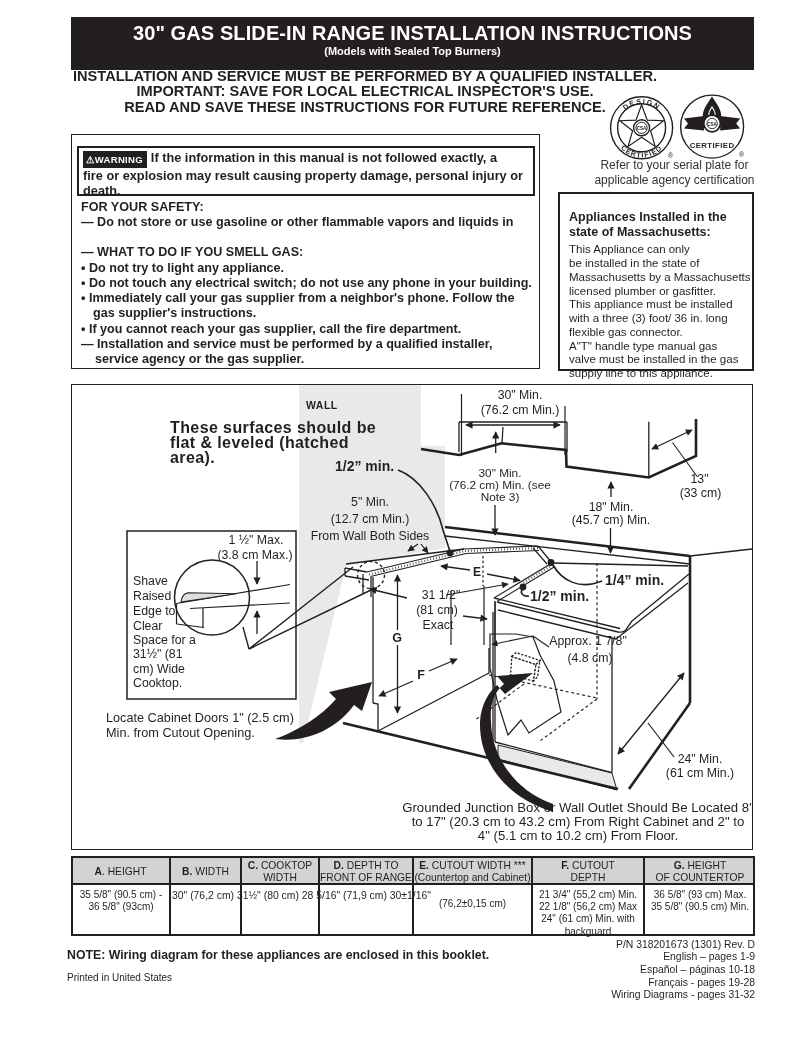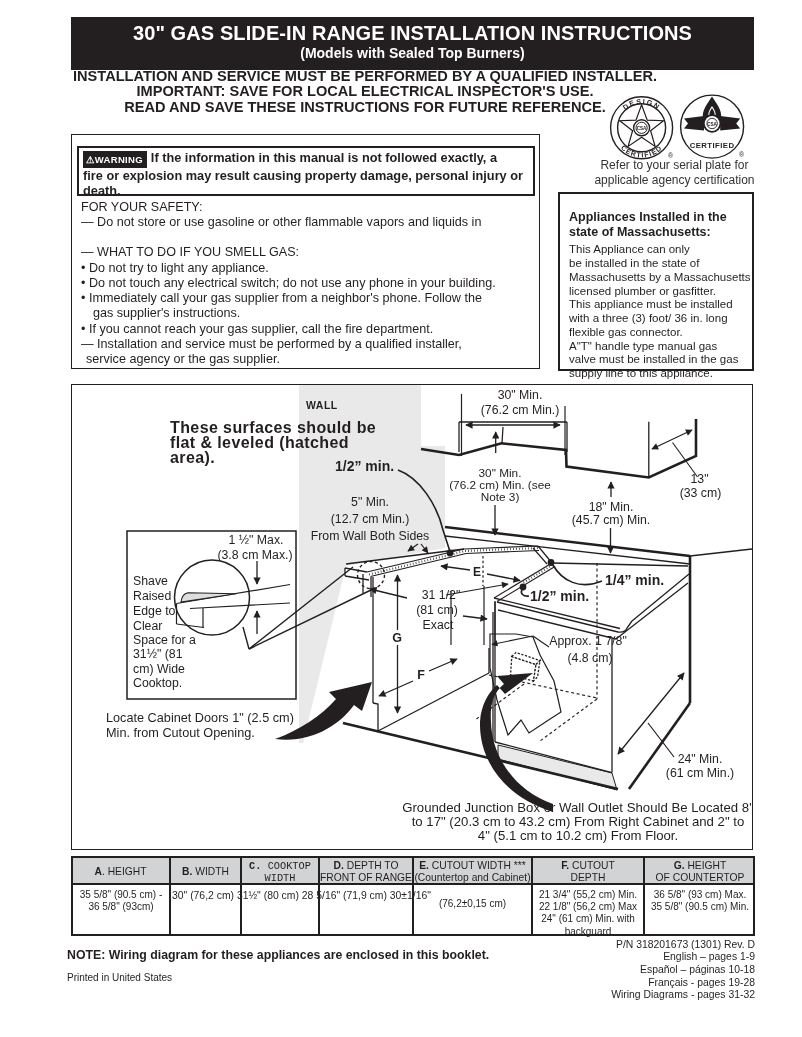--- a/index.html
+++ b/index.html
@@ -1,26 +1,26 @@
 <!DOCTYPE html>
 <html><head>
 <meta charset="utf-8">
 <style>
 * { margin:0; padding:0; box-sizing:border-box; }
 html,body { width:802px; height:1037px; background:#fff; font-family:"Liberation Sans", sans-serif; color:#231f20; }
 .abs { position:absolute; }
 #bar { left:71px; top:17px; width:683px; height:53px; background:#231f20; color:#fff; text-align:center; }
 #bar .t1 { font-size:20px; font-weight:bold; padding-top:4.5px; letter-spacing:0.1px; }
-#bar .t2 { font-size:14px; font-weight:bold; margin-top:0.5px; }
+#bar .t2 { font-size:11px; font-weight:bold; margin-top:0.5px; }
 #top3 { left:0px; top:68.5px; width:730px; text-align:center; font-size:14.6px; font-weight:bold; line-height:15.6px; }
 #refer { left:592px; top:158px; width:165px; text-align:center; font-size:12px; line-height:14.6px; color:#333; }
 #outerbox { left:71px; top:134px; width:469px; height:235px; border:1.5px solid #231f20; }
 #warnbox { left:77px; top:146px; width:458px; height:50px; border:2px solid #231f20; font-size:12.75px; font-weight:bold; line-height:15px; padding:2.2px 4px 0 4px; }
 #warnbadge { display:inline-block; background:#231f20; color:#fff; font-size:9.5px; font-weight:bold; padding:1px 4px 1px 3px; vertical-align:-1px; margin-right:4px; letter-spacing:0.3px;}
-#safety { left:81px; top:199.5px; width:468px; font-size:12.6px; font-weight:normal; line-height:15.27px; }
+#safety { left:81px; top:199.5px; width:468px; font-size:12.6px; font-weight:bold; line-height:15.27px; }
 #massbox { left:558px; top:192px; width:196px; height:179px; border:2px solid #231f20; padding:5px 0 0 9px; }
 #massbox .h { font-size:12.5px; font-weight:bold; line-height:15.4px;margin-top:11px; }
 #massbox .p { font-size:11.5px; line-height:13.75px; margin-top:2.5px; }
 #diagram { left:71px; top:384px; width:682px; height:466px; border:1.5px solid #231f20; }
 #notetext { left:67px; top:948px; font-size:12.3px; font-weight:bold; }
 #printed { left:67px; top:972px; font-size:10px; }
 .hdr { font-size:10.3px; line-height:12px; text-align:center; }
 .bdy { font-size:10px; line-height:12.2px; text-align:center; }
 #pnblock { left:455px; top:938.5px; width:300px; text-align:right; font-size:10.4px; line-height:12.7px; }
 </style>
@@ -78,21 +78,21 @@
 <div id="safety" class="abs">FOR YOUR SAFETY:<br>
 — Do not store or use gasoline or other flammable vapors and liquids in<br>
 <br>
 — WHAT TO DO IF YOU SMELL GAS:<br>
 • Do not try to light any appliance.<br>
 • Do not touch any electrical switch; do not use any phone in your building.<br>
 • Immediately call your gas supplier from a neighbor's phone. Follow the<br>
 <span style="margin-left:12px">gas supplier's instructions.</span><br>
 • If you cannot reach your gas supplier, call the fire department.<br>
 — Installation and service must be performed by a qualified installer,<br>
-<span style="margin-left:5px">service agency or the gas supplier.</span>
+<span style="margin-left:14px">service agency or the gas supplier.</span>
 </div>
 
 <div id="massbox" class="abs">
  <div class="h">Appliances Installed in the<br>state of Massachusetts:</div>
  <div class="p">This Appliance can only<br>
 be installed in the state of<br>
 Massachusetts by a Massachusetts<br>
 licensed plumber or gasfitter.<br>
 This appliance must be installed<br>
 with a three (3) foot/ 36 in. long<br>
@@ -319,21 +319,21 @@
 <div class="abs" style="left:71px;top:856px;width:684px;height:80px;border:2px solid #231f20;background:#fff"></div>
  <div class="abs" style="left:73px;top:858px;width:680px;height:27px;background:#d2d3d5;border-bottom:2px solid #231f20"></div>
  <div class="abs" style="left:169px;top:857px;width:2px;height:78px;background:#231f20"></div>
  <div class="abs" style="left:240px;top:857px;width:2px;height:78px;background:#231f20"></div>
  <div class="abs" style="left:318px;top:857px;width:2px;height:78px;background:#231f20"></div>
  <div class="abs" style="left:412px;top:857px;width:2px;height:78px;background:#231f20"></div>
  <div class="abs" style="left:531px;top:857px;width:2px;height:78px;background:#231f20"></div>
  <div class="abs" style="left:643px;top:857px;width:2px;height:78px;background:#231f20"></div>
  <div class="abs hdr" style="left:72px;top:866px;width:97px;"><b>A</b>. HEIGHT</div>
  <div class="abs hdr" style="left:171px;top:866px;width:69px;"><b>B.</b> WIDTH</div>
- <div class="abs hdr" style="left:242px;top:860px;width:76px;font-family:Liberation Mono, monospace;"><b>C.</b> COOKTOP<br>WIDTH</div>
+ <div class="abs hdr" style="left:242px;top:860px;width:76px;"><b>C.</b> COOKTOP<br>WIDTH</div>
  <div class="abs hdr" style="left:320px;top:860px;width:92px;"><b>D.</b> DEPTH TO<br>FRONT OF RANGE</div>
  <div class="abs hdr" style="left:414px;top:860px;width:117px;"><b>E.</b> CUTOUT WIDTH ***<br>(Countertop and Cabinet)</div>
  <div class="abs hdr" style="left:533px;top:860px;width:110px;"><b>F.</b> CUTOUT<br>DEPTH</div>
  <div class="abs hdr" style="left:645px;top:860px;width:110px;"><b>G.</b> HEIGHT<br>OF COUNTERTOP</div>
  <div class="abs bdy" style="left:74px;top:889px;width:94px;">35 5/8" (90.5 cm) -<br>36 5/8" (93cm)</div>
  <div class="abs bdy" style="left:172px;top:890px;width:280px;text-align:left;white-space:nowrap;font-size:10.4px">30" (76,2 cm) 31½" (80 cm) 28 5/16" (71,9 cm) 30±1/16"</div>
  <div class="abs bdy" style="left:414px;top:898px;width:117px;">(76,2±0,15 cm)</div>
  <div class="abs bdy" style="left:533px;top:889px;width:110px;">21 3/4" (55,2 cm) Min.<br>22 1/8" (56,2 cm) Max<br>24" (61 cm) Min. with<br>backguard</div>
  <div class="abs bdy" style="left:645px;top:889px;width:110px;">36 5/8" (93 cm) Max.<br>35 5/8" (90.5 cm) Min.</div>
 

